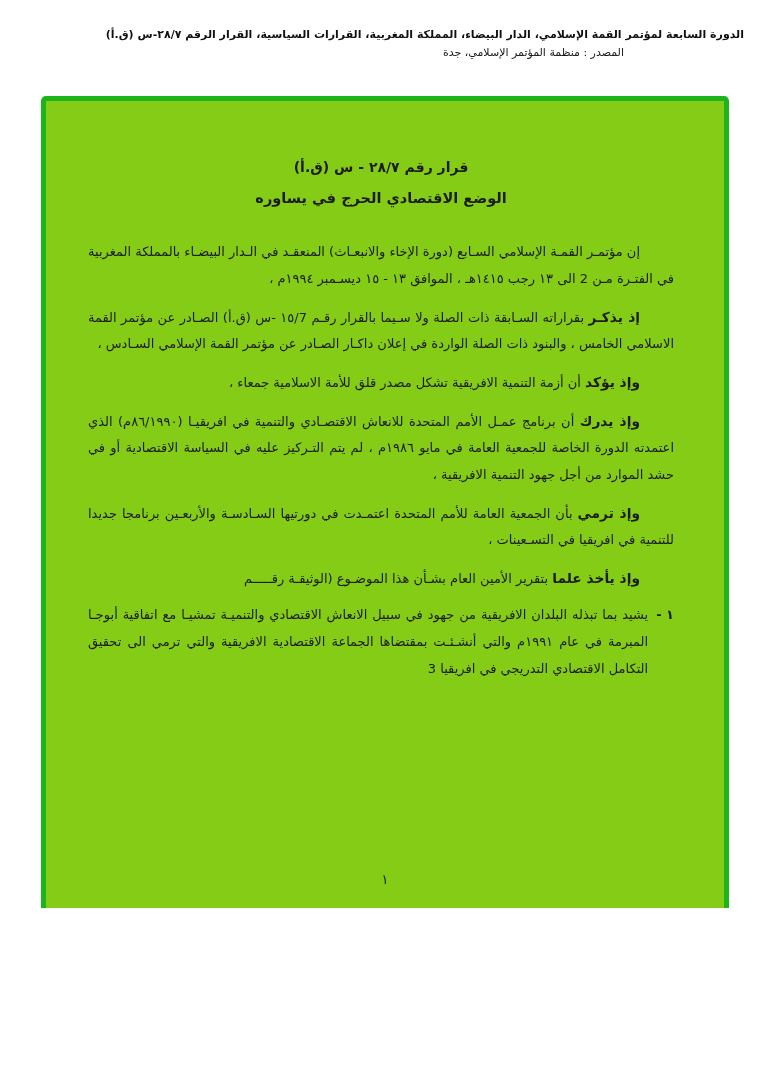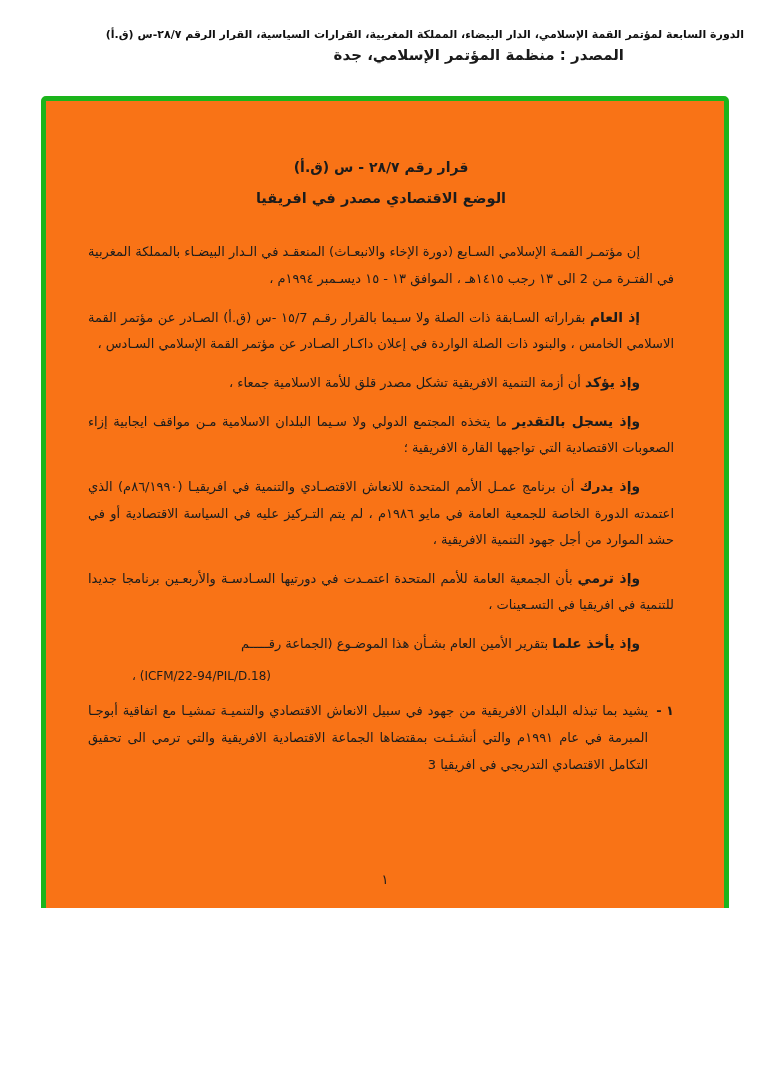--- a/index.html
+++ b/index.html
@@ -28,36 +28,36 @@
   }
   .header-line1 {
     font-size: 11px;
     font-weight: bold;
     color: #101010;
     white-space: nowrap;
   }
   .header-line2 {
     margin-top: 5px;
     padding-right: 120px;
-    font-size: 15px;
-    font-weight: bold;
+    font-size: 11px;
+    font-weight: normal;
     color: #1a1a1a;
   }
 
   
   .green-frame {
     position: absolute;
     top: 96px;
     left: 41px;
     right: 41px;
     height: 932px;
     border: 5px solid #1bb41b;
     border-radius: 5px;
     box-sizing: border-box;
-    background: #f97316;
+    background: #84cc16;
   }
   .doc-body {
     box-sizing: border-box;
     height: 100%;
     padding: 52px 50px 20px 42px;
     font-size: 13px;
     line-height: 2.05;
     text-align: justify;
     overflow: hidden;
   }
@@ -138,57 +138,52 @@
   <header class="doc-header">
     <div class="header-line1">الدورة السابعة لمؤتمر القمة الإسلامي، الدار البيضاء، المملكة المغربية، القرارات السياسية، القرار الرقم ٢٨/٧-س (ق.أ)</div>
     <div class="header-line2">المصدر :  منظمة المؤتمر الإسلامي، جدة</div>
   </header>
 
   <div class="green-frame">
     <div class="doc-body">
 
       <div class="title-block">
         <div class="title-line1">قرار رقم ٢٨/٧ - س (ق.أ)</div>
-        <div class="title-line3">الوضع الاقتصادي مصدر في افريقيا</div>
+        <div class="title-line3">الوضع الاقتصادي الحرج في يساوره</div>
       </div>
 
       <p class="para">إن مؤتمـر القمـة الإسلامي السـابع (دورة الإخاء والانبعـاث) المنعقـد في الـدار البيضـاء بالمملكة المغربية في الفتـرة مـن 2 الى ١٣ رجب ١٤١٥هـ ، الموافق ١٣ - ١٥ ديسـمبر ١٩٩٤م ،</p>
 
       <p class="para">
-        <span class="lead">إذ العام</span>
+        <span class="lead">إذ يذكـر</span>
         <span>بقراراته السـابقة ذات الصلة ولا سـيما بالقرار رقـم ١٥/7 -س (ق.أ) الصـادر عن مؤتمر القمة الاسلامي الخامس ، والبنود ذات الصلة الواردة في إعلان داكـار الصـادر عن مؤتمر القمة الإسلامي السـادس ،</span>
       </p>
 
       <p class="para">
         <span class="lead">وإذ يؤكد</span>
         <span>أن أزمة التنمية الافريقية تشكل مصدر قلق للأمة الاسلامية جمعاء ،</span>
       </p>
 
-      <p class="para">
-        <span class="lead">وإذ يسجل بالتقدير</span>
-        <span>ما يتخذه المجتمع الدولي ولا سـيما البلدان الاسلامية مـن مواقف ايجابية إزاء الصعوبات الاقتصادية التي تواجهها القارة الافريقية ؛</span>
-      </p>
 
       <p class="para">
         <span class="lead">وإذ يدرك</span>
         <span>أن برنامج عمـل الأمم المتحدة للانعاش الاقتصـادي والتنمية في افريقيـا (٨٦/١٩٩٠م) الذي اعتمدته الدورة الخاصة للجمعية العامة في مايو ١٩٨٦م ، لم يتم التـركيز عليه في السياسة الاقتصادية أو في حشد الموارد من أجل جهود التنمية الافريقية ،</span>
       </p>
 
 
       <p class="para">
         <span class="lead">وإذ ترمي</span>
         <span>بأن الجمعية العامة للأمم المتحدة اعتمـدت في دورتيها السـادسـة والأربعـين برنامجا جديدا للتنمية في افريقيا في التسـعينات ،</span>
       </p>
 
       <p class="para">
         <span class="lead">وإذ يأخذ علما</span>
-        <span>بتقرير الأمين العام بشـأن هذا الموضـوع (الجماعة رقـــــم</span>
+        <span>بتقرير الأمين العام بشـأن هذا الموضـوع (الوثيقـة رقـــــم</span>
       </p>
 
-      <div class="reference-line">(ICFM/22-94/PIL/D.18) ،</div>
 
       <div class="numbered-item">
         <span class="item-number">١ -</span>
         <p class="item-text">يشيد بما تبذله البلدان الافريقية من جهود في سبيل الانعاش الاقتصادي والتنميـة تمشيـا مع اتفاقية أبوجـا المبرمة في عام ١٩٩١م والتي أنشـئـت بمقتضاها الجماعة الاقتصادية الافريقية والتي ترمي الى تحقيق التكامل الاقتصادي التدريجي في افريقيا 3</p>
       </div>
 
     </div>
   </div>
 
   <footer class="doc-footer">

